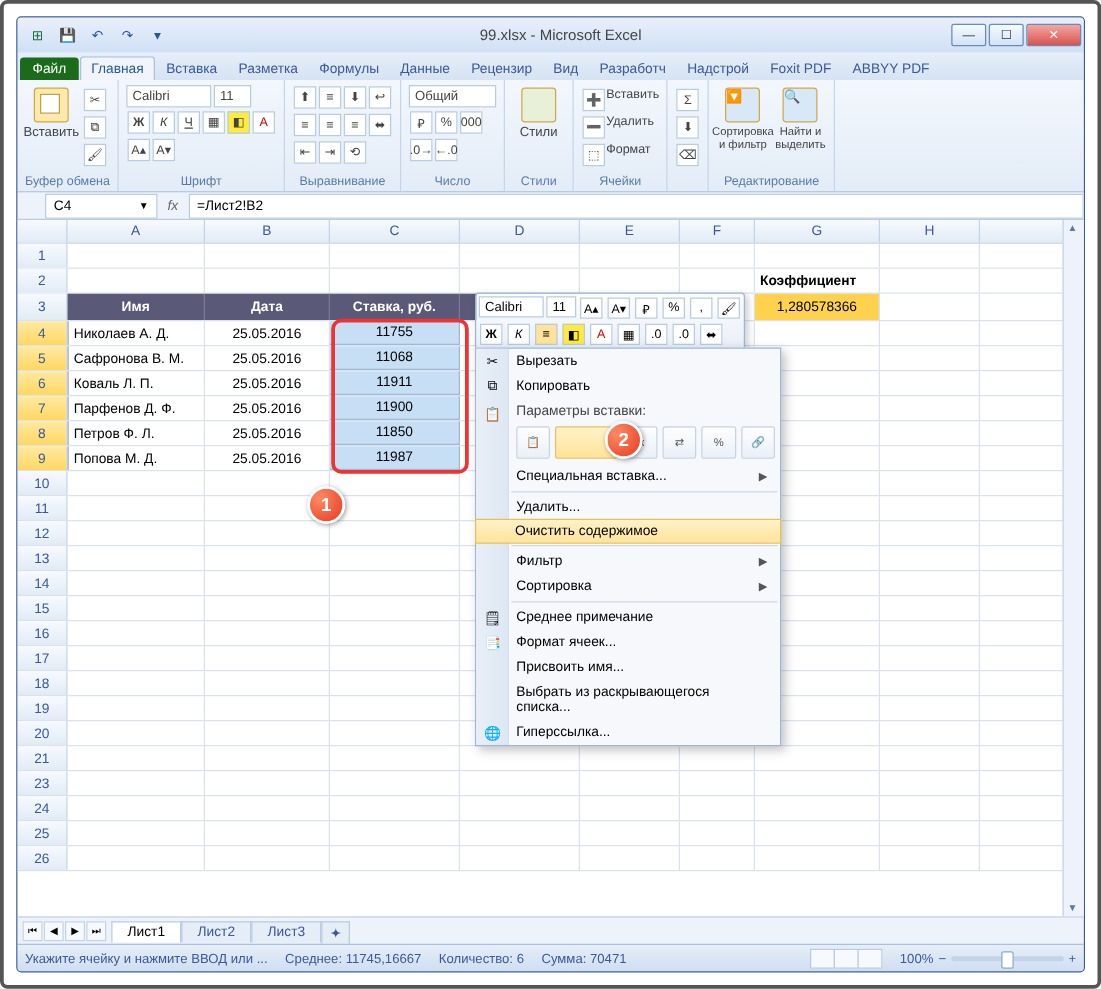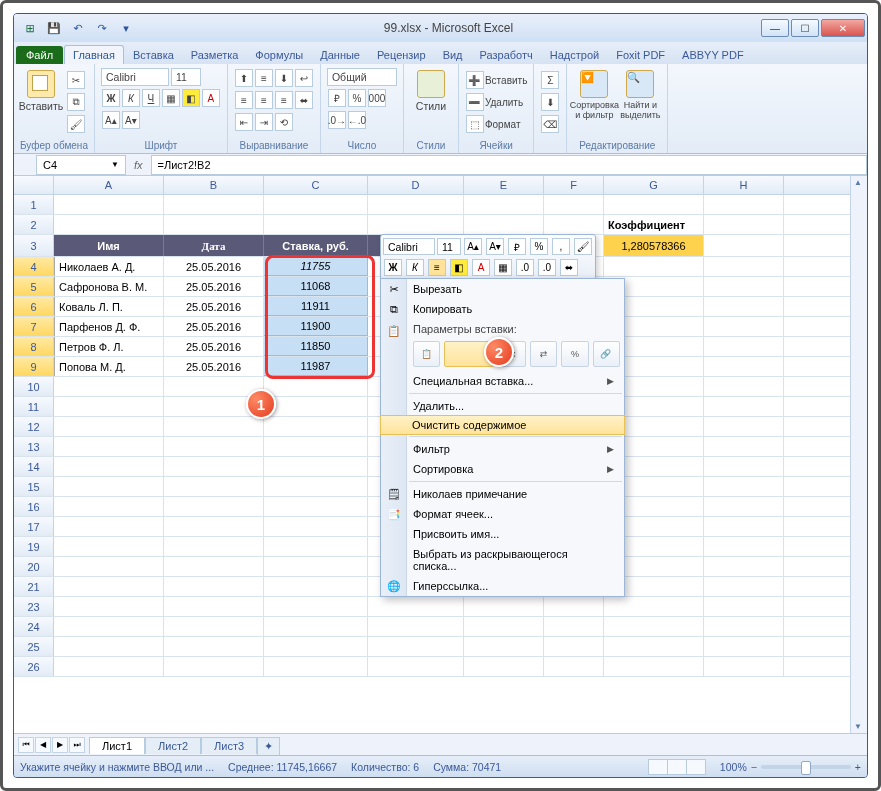--- a/index.html
+++ b/index.html
@@ -23,21 +23,21 @@
 
 
 .ribbon { height:90px; background:linear-gradient(#f3f7fd,#e3ecf7); border-bottom:1px solid #a9c1de; display:flex; font-size:10.5px; color:#444; }
 .group { border-right:1px solid #c5d6ea; padding:2px 6px 0; display:flex; flex-direction:column; justify-content:space-between; }
 .group .body { display:flex; gap:4px; }
 .group .lbl { text-align:center; font-size:10px; color:#5a7aa8; padding-bottom:2px; }
 .bigbtn { width:42px; display:flex; flex-direction:column; align-items:center; gap:2px; padding-top:4px; }
 .bigbtn .ic { width:28px; height:28px; background:#fde9a9; border:1px solid #d0a84c; border-radius:3px; }
 .mini { width:18px; height:18px; border:1px solid #b8cce0; background:#fff; display:inline-flex; align-items:center; justify-content:center; font-size:10px; margin:1px; }
 .selectbox { height:18px; border:1px solid #b8cce0; background:#fff; font-size:10.5px; padding:0 4px; display:inline-flex; align-items:center; }
-.row { display:flex; align-items:center; }
+.row { display:flex; }
 .ic-paste { background:linear-gradient(#ffe7a0,#f9cd6a); position:relative; }
 .ic-paste::after { content:""; position:absolute; inset:4px 6px 6px 4px; background:#fff; border:1px solid #bfa24a; }
 
 
 .fbar { height:22px; background:#eef3fb; border-bottom:1px solid #b8cce0; display:flex; align-items:center; font-size:11px; }
 .namebox { width:90px; height:20px; border:1px solid #b8cce0; background:#fff; margin-left:22px; padding:0 6px; display:flex; align-items:center; justify-content:space-between; }
 .fx { margin:0 8px; font-style:italic; color:#666; }
 .formula-in { flex:1; height:20px; border:1px solid #b8cce0; background:#fff; padding:0 6px; display:flex; align-items:center; }
 
 
@@ -303,33 +303,33 @@
           <div class="cell " style="width: 104px;"></div>
           <div class="cell " style="width: 96px;"></div>
           <div class="cell " style="width: 80px;"></div>
           <div class="cell " style="width: 60px;"></div>
           <div class="cell " style="width: 100px; font-weight: bold;">Коэффициент</div>
           <div class="cell " style="width: 80px;"></div>
         </div>
         <div class="gr-row" style="height: 22px;">
           <div class="rowhead">3</div>
           <div class="cell hdr-cell" style="width: 110px;">Имя</div>
-          <div class="cell hdr-cell" style="width: 100px; font-family: Liberation Serif, serif;">Дата</div>
+          <div class="cell hdr-cell" style="width: 100px;">Дата</div>
           <div class="cell hdr-cell" style="width: 104px;">Ставка, руб.</div>
           <div class="cell hdr-cell" style="width: 96px;"></div>
           <div class="cell " style="width: 80px;"></div>
           <div class="cell " style="width: 60px;"></div>
           <div class="cell " style="width: 100px; background: rgb(255, 210, 77); justify-content: center;">1,280578366</div>
           <div class="cell " style="width: 80px;"></div>
         </div>
         <div class="gr-row">
           <div class="rowhead" style="background: linear-gradient(rgb(255, 233, 163), rgb(255, 216, 97));">4</div>
           <div class="cell " style="width: 110px; border-left: 1px solid rgb(170, 170, 170);">Николаев А. Д.</div>
           <div class="cell " style="width: 100px; justify-content: center;">25.05.2016</div>
-          <div class="cell sel-data" style="width: 104px; font-style: italic;">11755</div>
+          <div class="cell sel-data" style="width: 104px;">11755</div>
           <div class="cell " style="width: 96px;"></div>
           <div class="cell " style="width: 80px;"></div>
           <div class="cell " style="width: 60px;"></div>
           <div class="cell " style="width: 100px;"></div>
           <div class="cell " style="width: 80px;"></div>
         </div>
         <div class="gr-row">
           <div class="rowhead" style="background: linear-gradient(rgb(255, 233, 163), rgb(255, 216, 97));">5</div>
           <div class="cell " style="width: 110px; border-left: 1px solid rgb(170, 170, 170);">Сафронова В. М.</div>
           <div class="cell " style="width: 100px; justify-content: center;">25.05.2016</div>
@@ -456,20 +456,31 @@
           <div class="cell " style="width: 100px;"></div>
           <div class="cell " style="width: 104px;"></div>
           <div class="cell " style="width: 96px;"></div>
           <div class="cell " style="width: 80px;"></div>
           <div class="cell " style="width: 60px;"></div>
           <div class="cell " style="width: 100px;"></div>
           <div class="cell " style="width: 80px;"></div>
         </div>
         <div class="gr-row">
           <div class="rowhead">17</div>
+          <div class="cell " style="width: 110px;"></div>
+          <div class="cell " style="width: 100px;"></div>
+          <div class="cell " style="width: 104px;"></div>
+          <div class="cell " style="width: 96px;"></div>
+          <div class="cell " style="width: 80px;"></div>
+          <div class="cell " style="width: 60px;"></div>
+          <div class="cell " style="width: 100px;"></div>
+          <div class="cell " style="width: 80px;"></div>
+        </div>
+        <div class="gr-row">
+          <div class="rowhead">18</div>
           <div class="cell " style="width: 110px;"></div>
           <div class="cell " style="width: 100px;"></div>
           <div class="cell " style="width: 104px;"></div>
           <div class="cell " style="width: 96px;"></div>
           <div class="cell " style="width: 80px;"></div>
           <div class="cell " style="width: 60px;"></div>
           <div class="cell " style="width: 100px;"></div>
           <div class="cell " style="width: 80px;"></div>
         </div>
         <div class="gr-row">
@@ -619,21 +630,21 @@
           <span>Фильтр</span>
           <span class="arrow">▶</span>
         </div>
       <div class="ctx-item">
           <span>Сортировка</span>
           <span class="arrow">▶</span>
         </div>
       <div class="ctx-sep"></div>
       <div class="ctx-item">
           <span class="cic">🗒</span>
-          <span>Николаев примечание</span>
+          <span>Среднее примечание</span>
         </div>
       <div class="ctx-item">
           <span class="cic">📑</span>
           <span>Формат ячеек...</span>
         </div>
       <div class="ctx-item">
           <span>Присвоить имя...</span>
         </div>
       <div class="ctx-item">
           <span>Выбрать из раскрывающегося списка...</span>

